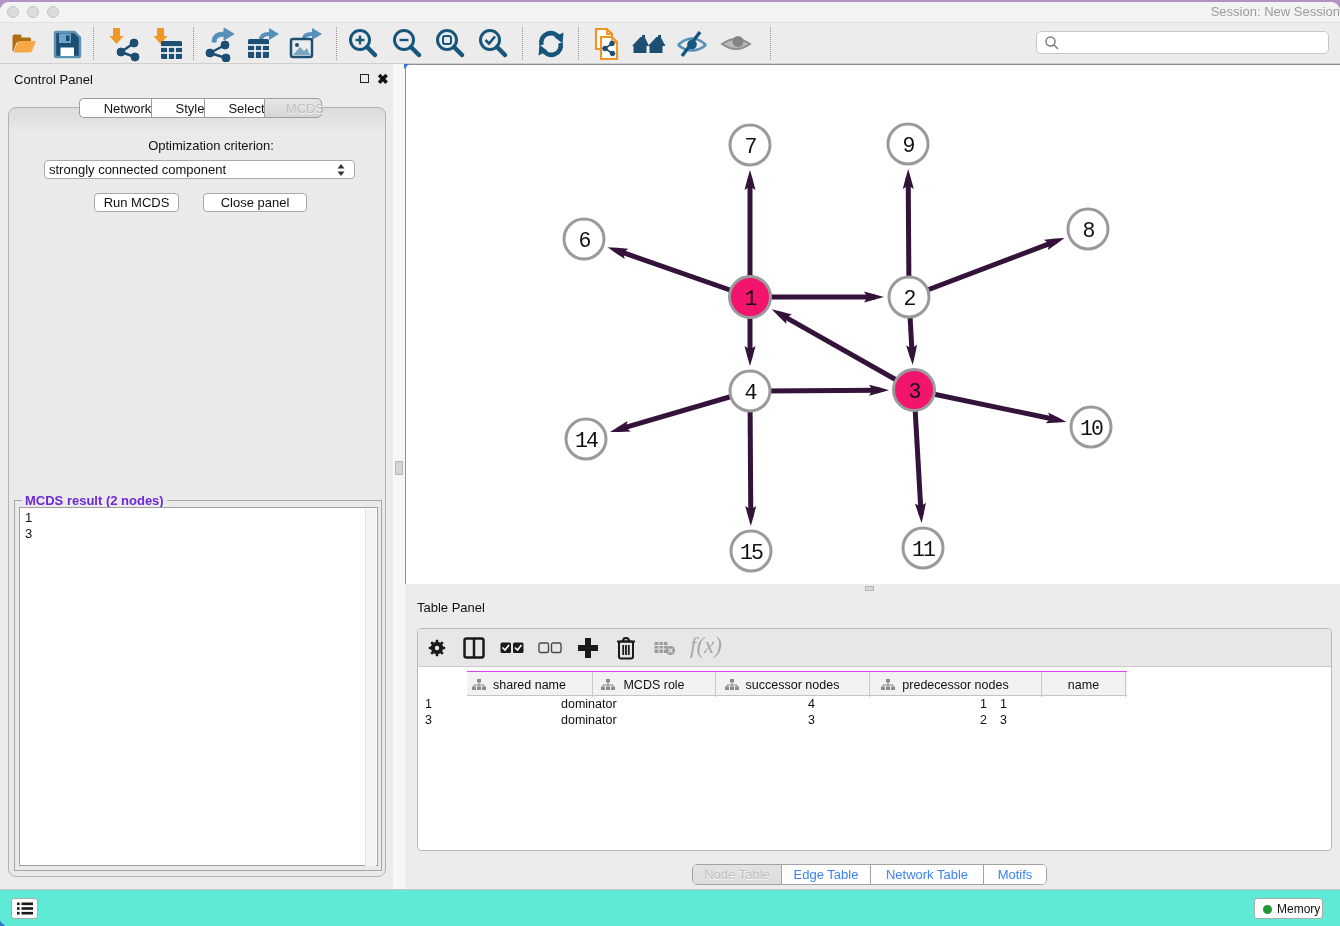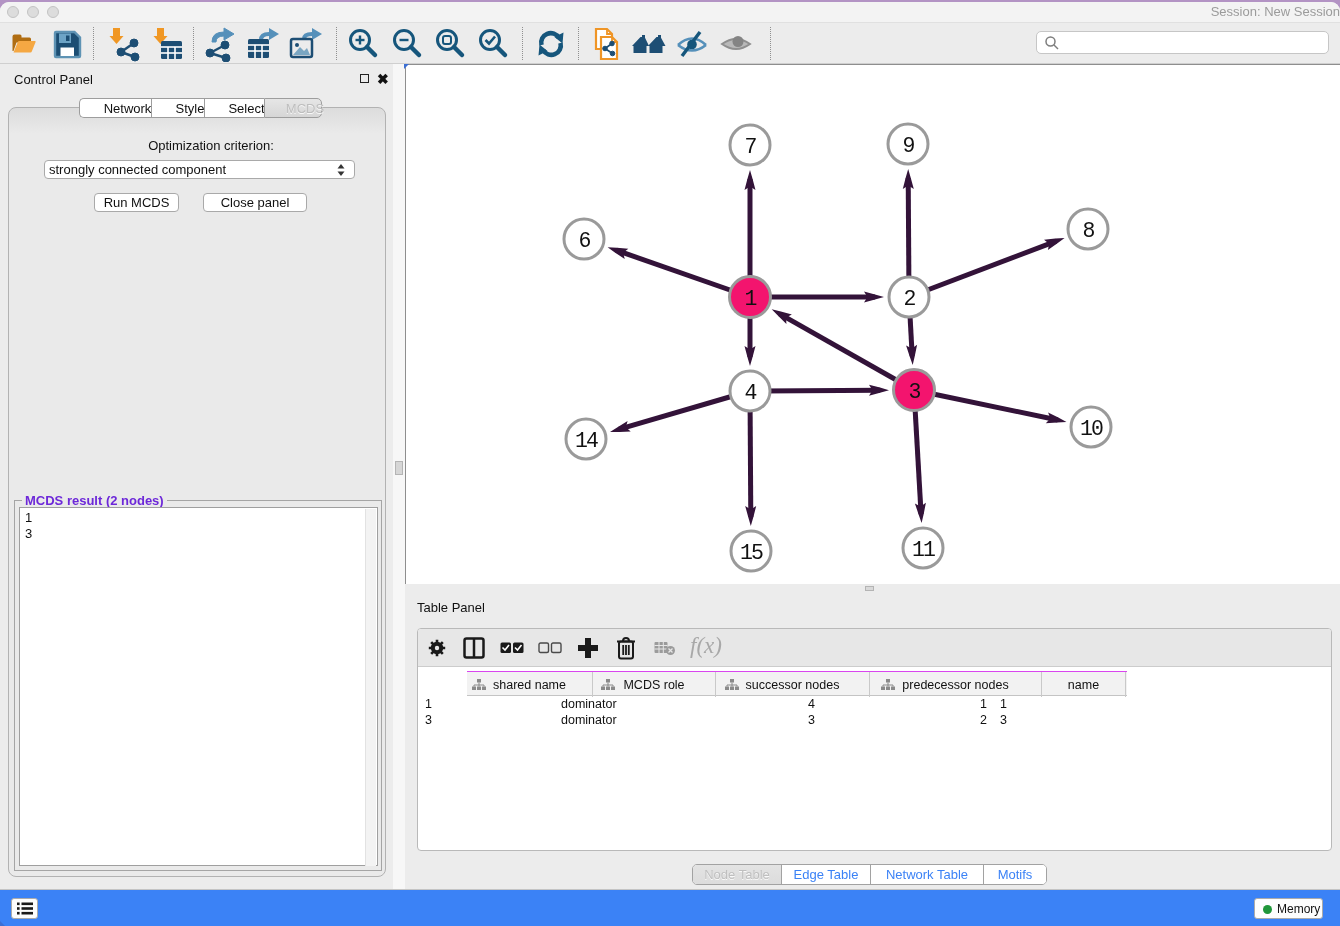--- a/index.html
+++ b/index.html
@@ -51,21 +51,21 @@
 #tbl-toolbar { position:absolute; left:0; top:0; width:100%; height:38px; background:#e7e7e7; border-bottom:1px solid #cccccc; }
 #tbl-header { position:absolute; left:1px; top:42px; width:660px; height:25px; background:#f2f2f2; border-top:1px solid #d946ef; border-bottom:1px solid #c4c4c4;margin-left:48px; }
 .th { position:absolute; top:0; height:25px; border-right:1px solid #c9c9c9; font-size:12.5px; color:#111; display:flex; align-items:center; justify-content:center; }
 .trow { position:absolute; font-size:12.5px; color:#111; height:16px; line-height:16px; }
 
 #btabs { position:absolute; left:287px; top:272px; height:21px; display:flex; border:1px solid #a2a2a2; border-radius:5px; overflow:hidden; background:#fff; }
 .btab { height:100%; font-size:13px; color:#3b82f6; display:flex; align-items:center; justify-content:center; border-right:1px solid #a2a2a2; background:#fff; }
 .btab.last { border-right:none; }
 .btab.sel { background:linear-gradient(#e3e3e3,#dcdcdc); color:#bfbfbf; text-shadow:0 1px 0 #fafafa; }
 
-#statusbar { position:absolute; left:0; top:889px; width:1340px; height:37px; background:#3b82f6; border-top:1px solid #c4c4c4; }
+#statusbar { position:absolute; left:0; top:889px; width:1340px; height:37px; background:#5eead4; border-top:1px solid #c4c4c4; }
 #listbtn { position:absolute; left:11px; top:8px; width:27px; height:21px; background:#fdfdfd; border:1px solid #ababab; border-radius:3px; }
 #membtn { position:absolute; left:1254px; top:8px; width:69px; height:21px; background:#fdfdfd; border:1px solid #ababab; border-radius:3px; font-size:12px; color:#111; }
 </style>
 </head>
 <body>
 <div id="win"></div>
 <div id="titlebar">
   <div class="dot" style="left:7px"></div>
   <div class="dot" style="left:27px"></div>
   <div class="dot" style="left:47px"></div>

